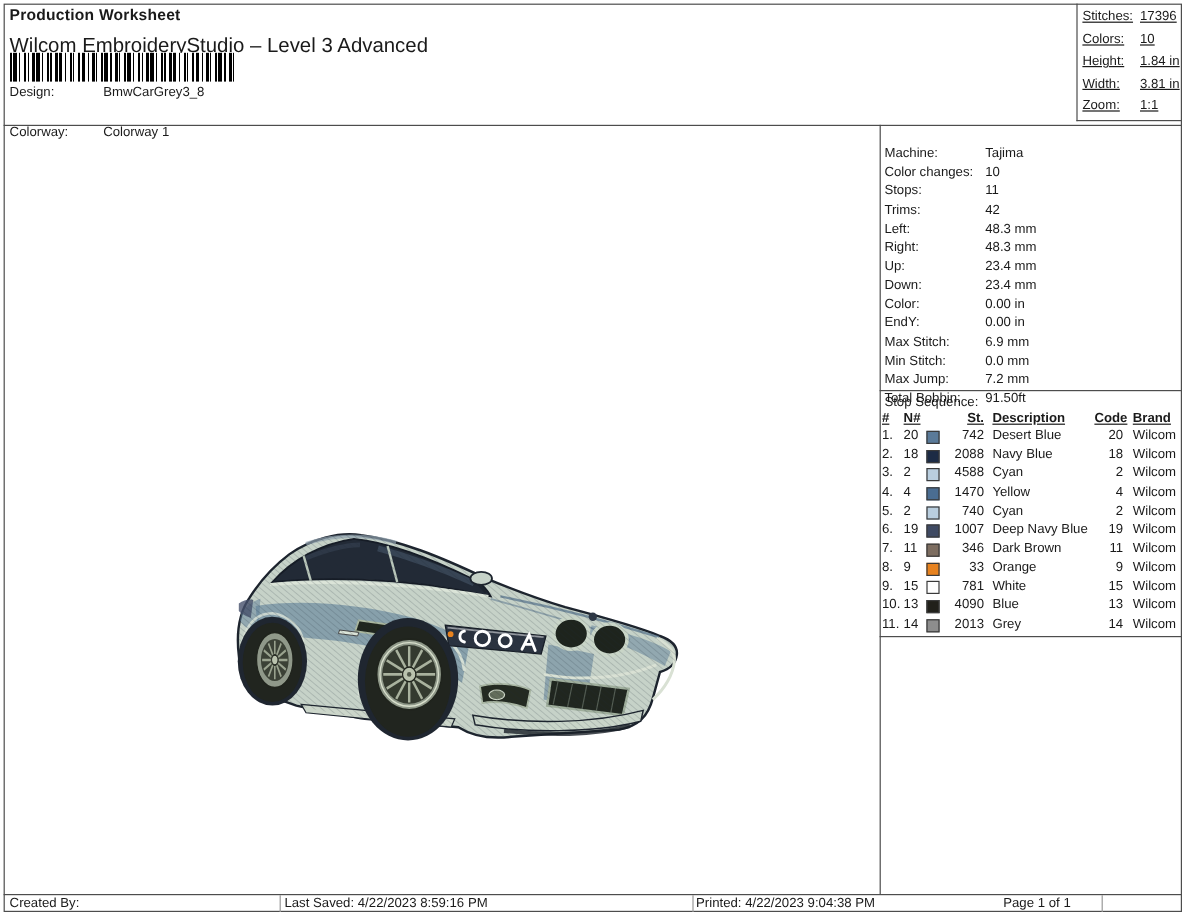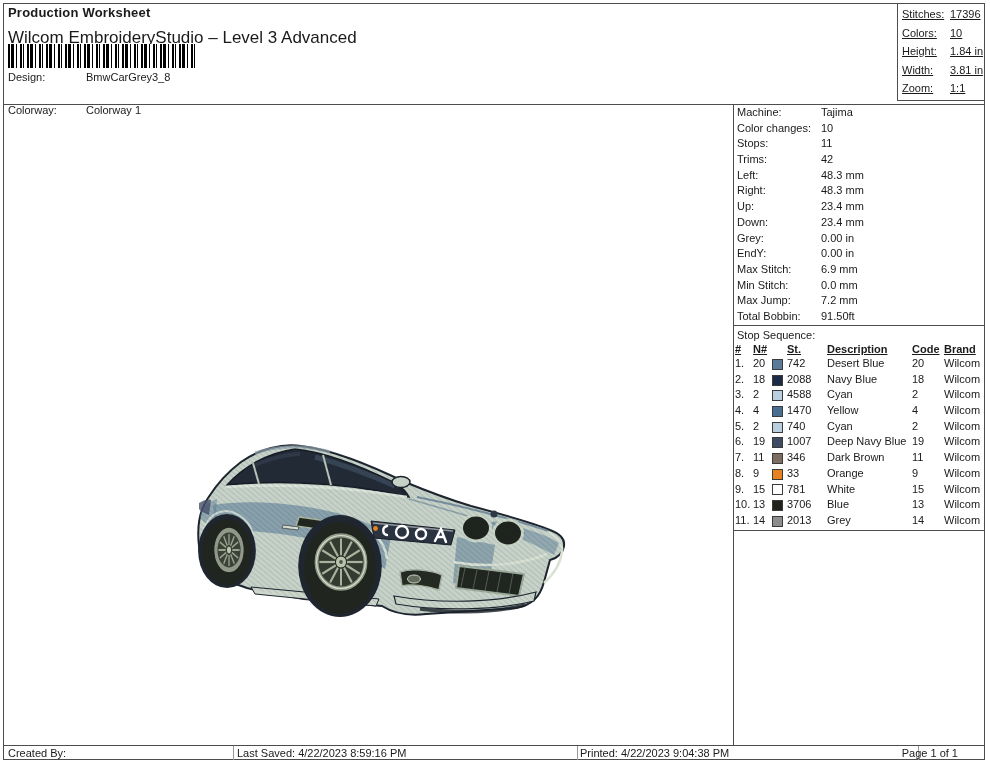--- a/index.html
+++ b/index.html
@@ -32,42 +32,42 @@
   .design-row { left:8px; top:71px; width:400px; }
   .colorway-row { left:8px; top:104px; width:400px; }
   .kv-inline .lbl { display:inline-block; width:78px; }
 
   
   .summary { left:902px; top:5px; width:82px; }
   .summary .kv { display:flex; height:18.5px; line-height:18.5px;text-decoration:underline; }
   .summary .kv .lbl { width:48px; }
 
   
-  .machine { left:737px; top:105px; width:246px; }
+  .machine { left:737px; top:121px; width:246px; }
   .machine .kv { display:flex; height:15.7px; line-height:15.7px; }
   .machine .kv .lbl { width:84px; }
   .stopseq-title { left:737px; top:328px; height:15px; line-height:15px; }
 
   
   .stop-grid { display:grid; grid-template-columns:18px 19px 15px 35px 90px 26px 45px; align-items:center; }
   .stop-header { left:735px; top:342px; width:248px; height:14px; font-weight:bold; }
   .stop-header span { text-decoration:underline; }
   .stop-rows { left:735px; top:356px; width:248px; }
   .stop-row { height:15.7px; line-height:15.7px; }
-  .c-right { text-align:left; padding-right:2px; }
+  .c-right { text-align:right; padding-right:2px; }
   .c-desc { padding-left:5px; }
   .c-brand { padding-left:6px; }
   .swatch { width:11px; height:11px; border:1px solid #3a3a3a; margin-top:1px; }
 
   
   .footer-text { top:746px; height:15px; line-height:14px; }
   .f-created { left:8px; }
   .f-saved { left:237px; }
   .f-printed { left:580px; }
-  .f-page { left:856px; width:102px; text-align:right; }
+  .f-page { left:836px; width:102px; }
 
   
   .design-canvas { left:0; top:105px; width:733px; height:640px; }
   .car-svg { left:195px; top:336px; }
 </style>
 </head>
 <body>
 
 <div id="page">
 
@@ -142,21 +142,21 @@
   </div>
       <div class="kv">
     <span class="lbl">Up:</span>
     <span>23.4 mm</span>
   </div>
       <div class="kv">
     <span class="lbl">Down:</span>
     <span>23.4 mm</span>
   </div>
       <div class="kv">
-    <span class="lbl">Grey:</span>
+    <span class="lbl">Color:</span>
     <span>0.00 in</span>
   </div>
       <div class="kv">
     <span class="lbl">EndY:</span>
     <span>0.00 in</span>
   </div>
       <div class="kv">
     <span class="lbl">Max Stitch:</span>
     <span>6.9 mm</span>
   </div>
@@ -263,21 +263,21 @@
     <span class="swatch" style="background: rgb(255, 255, 255);"></span>
     <span class="c-right">781</span>
     <span class="c-desc">White</span>
     <span class="c-right">15</span>
     <span class="c-brand">Wilcom</span>
   </div>
       <div class="stop-row stop-grid">
     <span>10.</span>
     <span>13</span>
     <span class="swatch" style="background: rgb(33, 32, 26);"></span>
-    <span class="c-right">3706</span>
+    <span class="c-right">4090</span>
     <span class="c-desc">Blue</span>
     <span class="c-right">13</span>
     <span class="c-brand">Wilcom</span>
   </div>
       <div class="stop-row stop-grid">
     <span>11.</span>
     <span>14</span>
     <span class="swatch" style="background: rgb(141, 141, 141);"></span>
     <span class="c-right">2013</span>
     <span class="c-desc">Grey</span>

